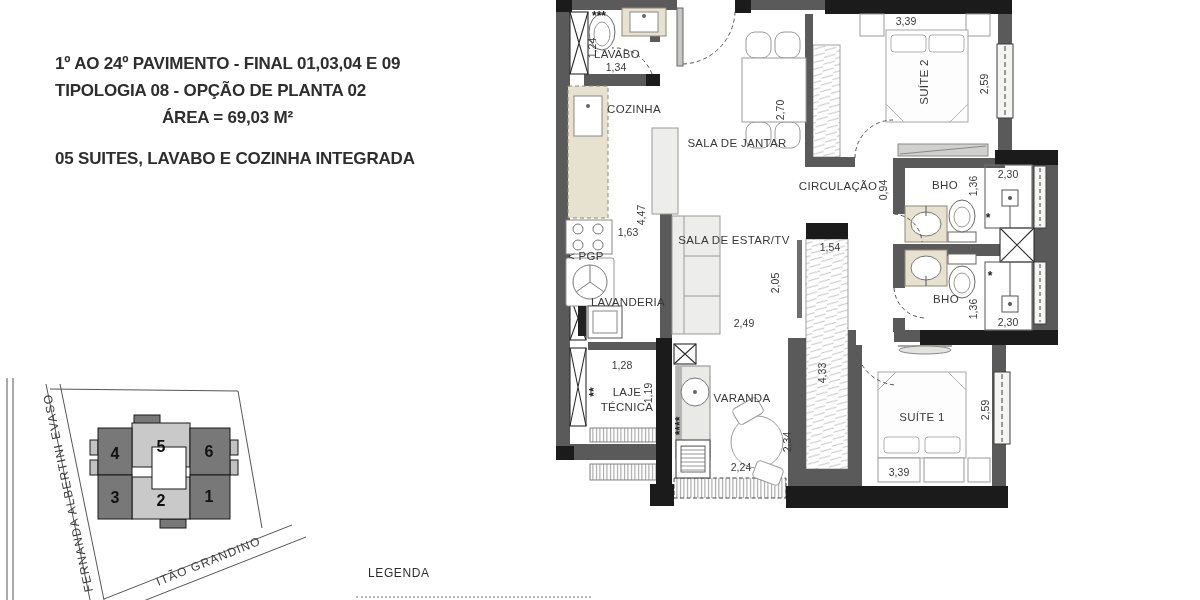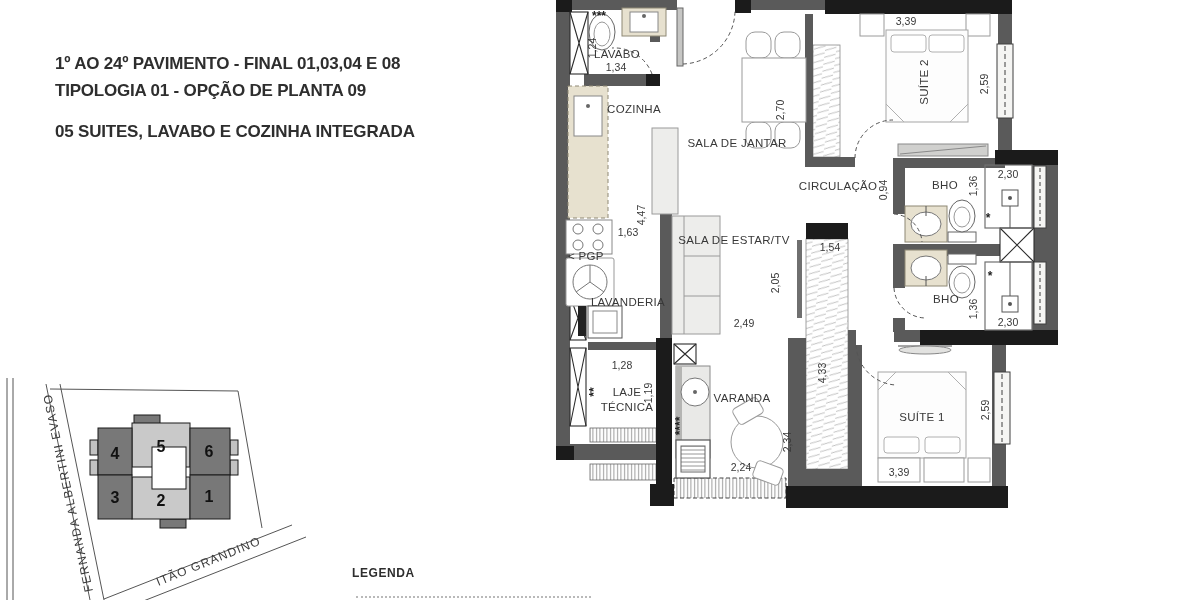--- a/index.html
+++ b/index.html
@@ -2,40 +2,41 @@
 <html><head>
 <meta charset="utf-8">
 <style>
   html,body{margin:0;padding:0;background:#ffffff;}
   .page{position:relative;width:1200px;height:600px;background:#fff;overflow:hidden;
         font-family:"Liberation Sans",sans-serif;}
   .title-block{position:absolute;left:55px;top:50px;width:360px;color:#2e2e2e;
         font-weight:bold;font-size:17px;line-height:27px;letter-spacing:-0.2px;}
   .title-block .l3{text-align:center;width:345px;}
   .title-block .sub{margin-top:14px;}
-  .legend-block{position:absolute;left:352px;top:566px;color:#2e2e2e;
-        font-weight:bold;font-size:12px;letter-spacing:0.6px;}
+  .legend-block{position:absolute;left:368px;top:566px;color:#2e2e2e;
+        font-weight:normal;font-size:12px;letter-spacing:0.6px;}
   .legend-stub{position:absolute;left:356px;top:596px;width:235px;height:0;
         border-top:2px dotted #b9b9b9;}
   svg{position:absolute;}
   svg text{font-family:"Liberation Sans",sans-serif;fill:#383838;}
   .room{font-size:11.5px;letter-spacing:0.3px;}
   .dim{font-size:10.5px;}
   .stars{font-size:12px;font-weight:bold;fill:#222;}
   .unitnum{font-size:16px;font-weight:bold;fill:#111;}
   .street{font-size:12px;letter-spacing:1.2px;fill:#3a3a3a;}
 </style>
 </head>
 <body>
 
 <div class="page">
 
   <div class="title-block">
-    <div>1º AO 24º PAVIMENTO - FINAL 01,03,04 E 08</div>
-    <div>TIPOLOGIA 01 - OPÇÃO DE PLANTA 09</div>
+    <div>1º AO 24º PAVIMENTO - FINAL 01,03,04 E 09</div>
+    <div>TIPOLOGIA 08 - OPÇÃO DE PLANTA 02</div>
+    <div class="l3">ÁREA = 69,03 M²</div>
     <div class="sub">05 SUITES, LAVABO E COZINHA INTEGRADA</div>
   </div>
 
   <div class="legend-block">LEGENDA</div>
   <div class="legend-stub"></div>
 
   <svg style="left:0;top:378px" width="330" height="222" viewBox="0 378 330 222">
     <g stroke="#555" stroke-width="1" fill="none">
       <path d="M7,378 V600"></path>
       <path d="M13,378 V600"></path>

